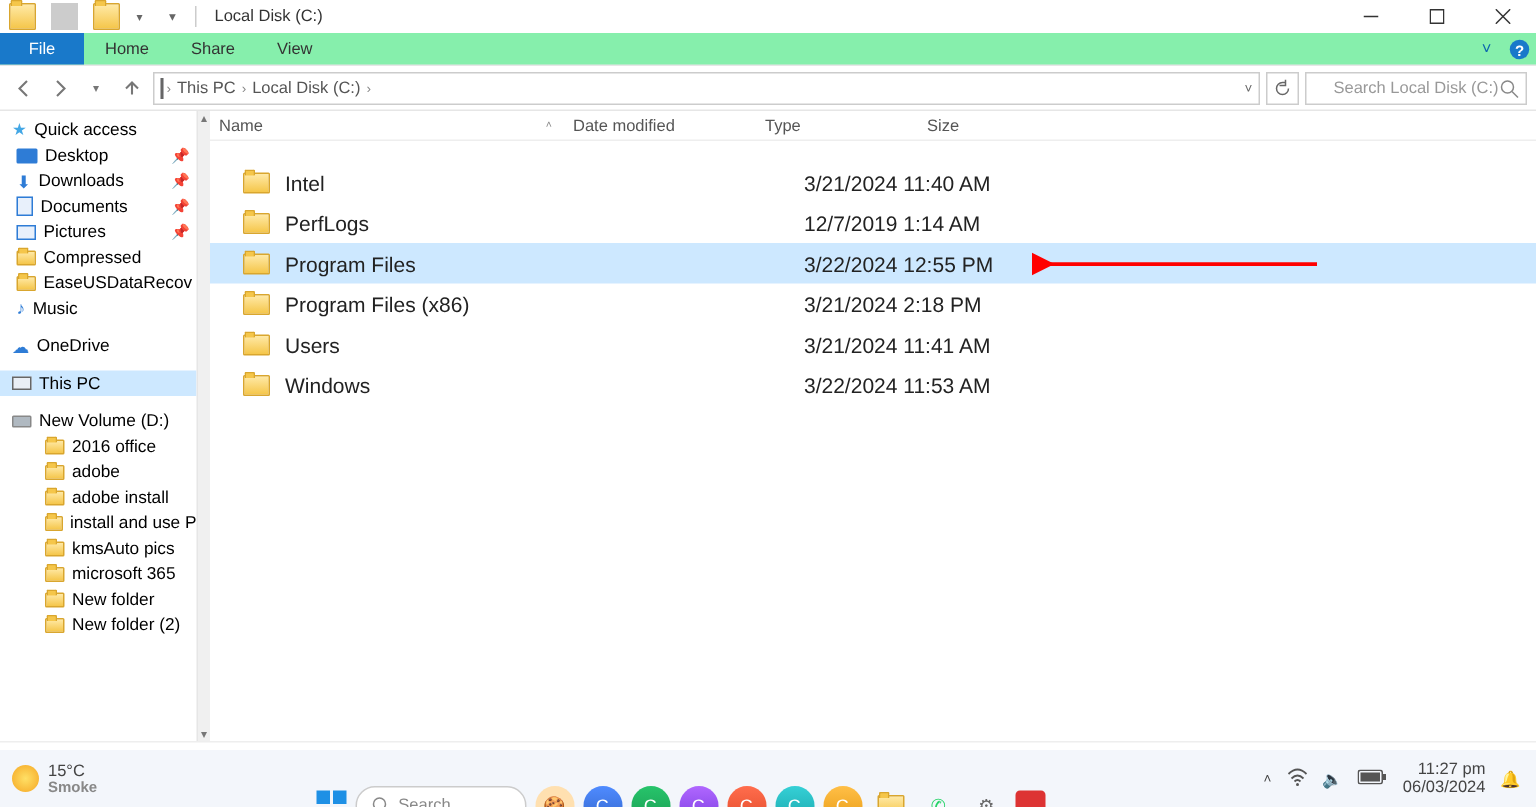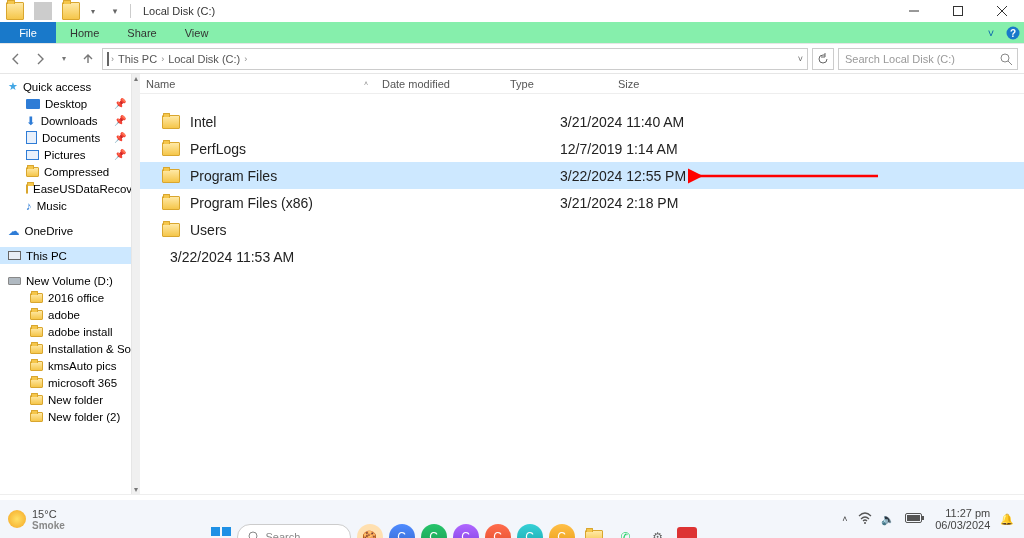--- a/index.html
+++ b/index.html
@@ -26,28 +26,28 @@
   .ribbon .help { width:22px; display:flex; align-items:center; justify-content:center; color:#1979ca; font-weight:bold; }
 
   
   .navbar { height: 30px; display:flex; align-items:center; gap:4px; padding:0 6px; border-bottom:1px solid #e6e6e6; font-size:11px; color:#555;}
   .navbar .nav-btn { width:20px; height:20px; display:flex; align-items:center; justify-content:center; }
   .navbar .nav-btn svg { stroke:#777; }
   .navbar .address { flex:1; display:flex; align-items:center; border:1px solid #ccc; height:22px; padding:0 4px; gap:2px; }
   .navbar .address .crumb { display:flex; align-items:center; gap:4px; padding:0 2px; }
   .navbar .address .arrow { color:#888; font-size:9px; }
   .navbar .refresh { width:22px; height:22px; border:1px solid #ccc; display:flex; align-items:center; justify-content:center; }
-  .navbar .search  { width:180px; height:22px; border:1px solid #ccc; display:flex; align-items:center; padding:0 6px; color:#999; position:relative; }
+  .navbar .search  { width:148px; height:22px; border:1px solid #ccc; display:flex; align-items:center; padding:0 6px; color:#999; position:relative;justify-content:center; }
   .navbar .search .mag { position:absolute; right:4px; top:3px; }
 
   
   .main { display:flex; height:calc(100% - 22px - 22px - 30px - 6px - 38px); }
   .tree { width:132px; border-right:1px solid #e6e6e6; overflow:hidden; padding:4px 0; font-size:11.5px; }
   .tree .node { display:flex; align-items:center; gap:5px; height:17px; padding-left:8px; white-space:nowrap; }
-  .tree .node.indent1 { padding-left:26px; }
+  .tree .node.indent1 { padding-left:11px; }
   .tree .node.indent2 { padding-left:30px; }
   .tree .node.selected { background:#cde8ff; }
   .tree .pin { color:#888; font-size:10px; margin-left:auto; margin-right:4px; }
   .tree .gap { height:8px; }
   .blue-star { color:#43a7e5; font-size:11px; }
   .blue-screen { width:14px; height:10px; background:#2e7cd6; border-radius:1px; }
   .blue-down  { color:#2e7cd6; }
   .doc-ico    { width:11px; height:13px; border:1px solid #2e7cd6; background:#e8f0fb; position:relative;}
   .pic-ico    { width:13px; height:10px; border:1px solid #2e7cd6; background:#e8f0fb; }
   .music-ico  { color:#2e7cd6; }
@@ -66,21 +66,21 @@
   .cols > div { padding-left:6px; display:flex; align-items:center; height:100%; }
   .col-name { width:236px; }
   .col-date { width:128px; }
   .col-type { width:108px; }
   .col-size { width:70px; }
   .sort-ind { font-size:7px; color:#888; margin-left:auto; margin-right:8px; }
 
   .rows { padding-top:14px; }
   .row { display:flex; align-items:center; height:27px; font-size:14px; color:#222; }
   .row .cell-name { width:390px; display:flex; align-items:center; gap:10px; padding-left:22px;}
-  .row .cell-date { flex:1; padding-left:6px;margin-left:24px; }
+  .row .cell-date { flex:1; padding-left:6px; }
   .row.selected { background:#cde8ff; }
 
   .arrow-annot { position:absolute; top:93px; left:548px; pointer-events:none; }
   .arrow-annot svg { display:block; }
 
   
   .winfooter { height:6px; background:#fff; border-top:1px solid #eee; }
 
   
   .taskbar { height:38px; background:#f3f6fb; display:flex; align-items:center; font-size:11px; color:#444;gap:12px; }
@@ -252,21 +252,21 @@
     <div class="node indent2">
         <span class="sm-folder"></span>
         <span>adobe</span>
       </div>
     <div class="node indent2">
         <span class="sm-folder"></span>
         <span>adobe install</span>
       </div>
     <div class="node indent2">
         <span class="sm-folder"></span>
-        <span>Installation &amp; So</span>
+        <span>install and use P</span>
       </div>
     <div class="node indent2">
         <span class="sm-folder"></span>
         <span>kmsAuto pics</span>
       </div>
     <div class="node indent2">
         <span class="sm-folder"></span>
         <span>microsoft 365</span>
       </div>
     <div class="node indent2">
@@ -319,22 +319,27 @@
             <span class="sm-folder" style="width:18px;height:14px;"></span>
             <span>Program Files (x86)</span>
           </div>
           <div class="cell-date">3/21/2024 2:18 PM</div>
         </div>
         <div class="row">
           <div class="cell-name">
             <span class="sm-folder" style="width:18px;height:14px;"></span>
             <span>Users</span>
           </div>
+          <div class="cell-date">3/21/2024 11:41 AM</div>
         </div>
         <div class="row">
+          <div class="cell-name">
+            <span class="sm-folder" style="width:18px;height:14px;"></span>
+            <span>Windows</span>
+          </div>
           <div class="cell-date">3/22/2024 11:53 AM</div>
         </div>
       </div>
 
     <div class="arrow-annot">
       <svg width="200" height="18">
           <defs>
             <marker id="ah" markerWidth="10" markerHeight="10" refX="2" refY="5" orient="auto">
               <path d="M10 0 L0 5 L10 10 z" fill="#ff0000"></path>
             </marker>

